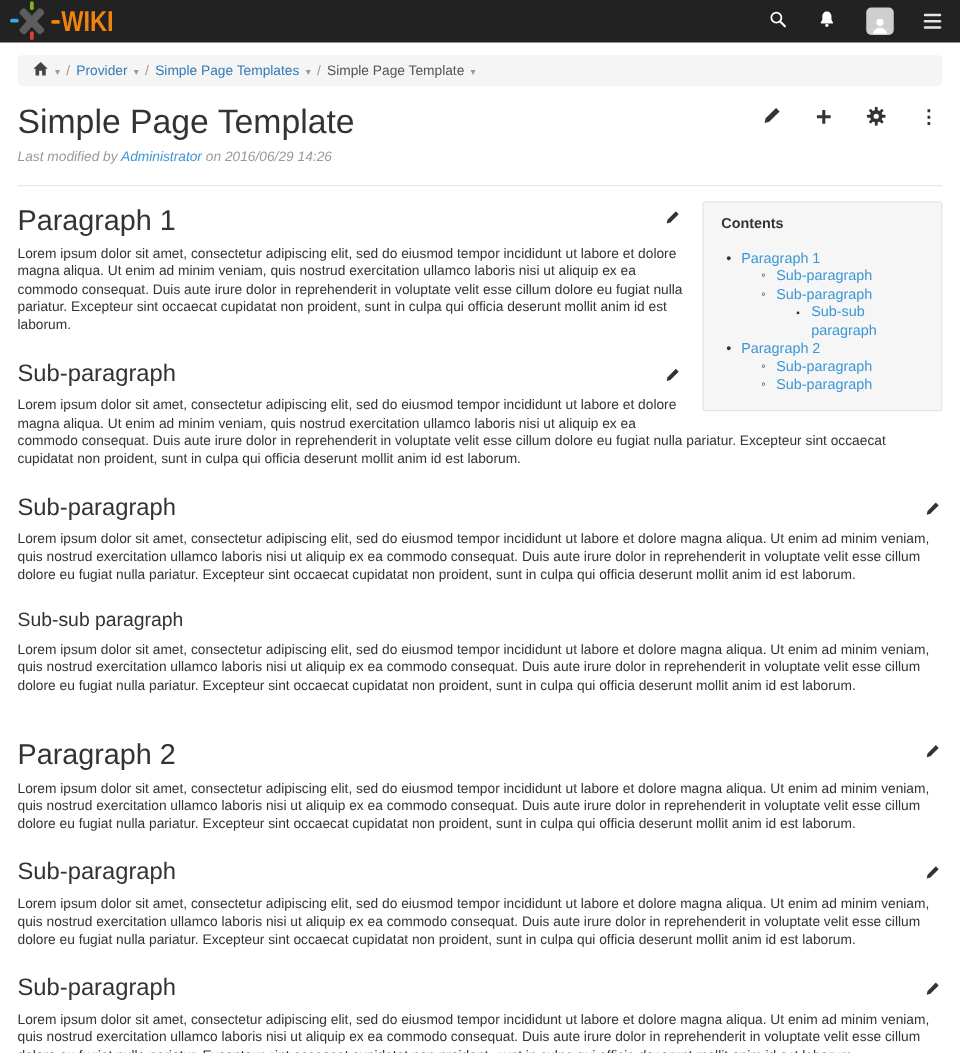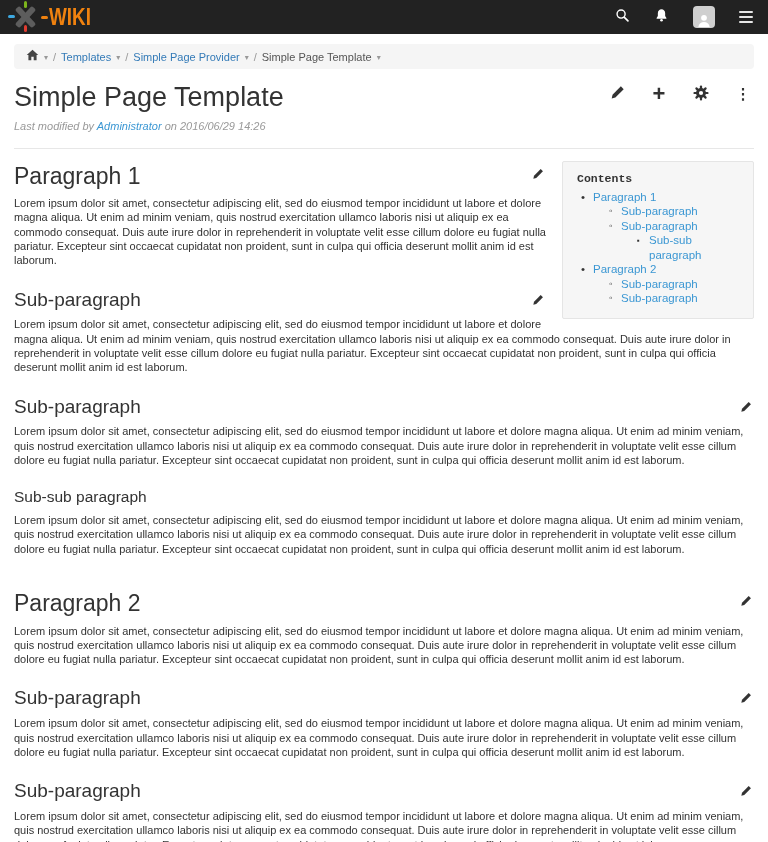--- a/index.html
+++ b/index.html
@@ -62,21 +62,21 @@
 
   
   .doc-content { padding: 10px 14px 0 14px; font-size: 11px; line-height: 1.3; flex: 0 0 auto; }
   .doc-content::after { content: ""; display: block; clear: both; }
 
   .toc-box {
     float: right; width: 192px; background: #f6f6f6; border: 1px solid #e5e5e5;
     border-radius: 2px; padding: 10px 12px 12px 6px; margin: 2px 0 12px 16px;
     font-size: 11.5px;
   }
-  .toc-title { font-weight: bold; color: #333; margin-left: 8px; margin-bottom: 3px; font-family: Liberation Mono, monospace; }
+  .toc-title { font-weight: bold; color: #333; margin-left: 8px; margin-bottom: 13px; }
   .toc-item { position: relative; line-height: 14.5px; }
   .toc-item a { color: #3b97d3; text-decoration: none; cursor: pointer; }
   .toc-item.lvl1 { padding-left: 24px; }
   .toc-item.lvl2 { padding-left: 52px; }
   .toc-item.lvl3 { padding-left: 80px; }
   .toc-item.lvl1::before { content: "\2022"; position: absolute; left: 12px; color: #333; }
   .toc-item.lvl2::before { content: "\25E6"; position: absolute; left: 40px; color: #333; font-size: 10px; }
   .toc-item.lvl3::before { content: "\25AA"; position: absolute; left: 68px; color: #333; font-size: 8px; top: 1px; }
 
   .sec-h { font-weight: 400; color: #333; line-height: 1.15; }
@@ -144,24 +144,24 @@
   <nav class="breadcrumb">
     <a class="home-icon">
       <span>
         <svg width="13" height="12" viewBox="0 0 16 15" fill="#444">
             <path d="M8 .8L.8 7.6h2.1v6.6h3.6V9.6h3V14.2h3.6V7.6h2.1z"></path>
           </svg>
       </span>
     </a>
     <span class="caret">▾</span>
     <span class="crumb-sep">/</span>
-    <a class="crumb-link">Templates</a>
+    <a class="crumb-link">Provider</a>
     <span class="caret">▾</span>
     <span class="crumb-sep">/</span>
-    <a class="crumb-link">Simple Page Provider</a>
+    <a class="crumb-link">Simple Page Templates</a>
     <span class="caret">▾</span>
     <span class="crumb-sep">/</span>
     <span class="crumb-current">Simple Page Template</span>
     <span class="caret">▾</span>
   </nav>
 
   <header class="doc-header">
     <h1 class="doc-title">Simple Page Template</h1>
     <div class="doc-modified">
       <span>Last modified by</span>

